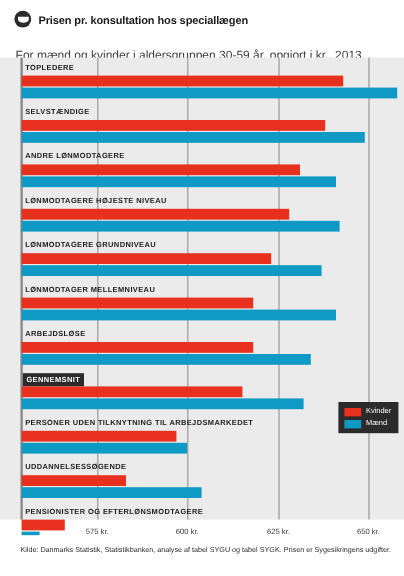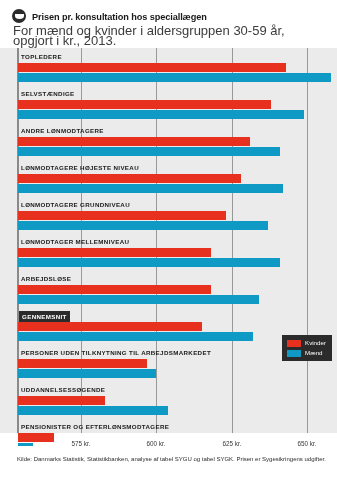--- a/index.html
+++ b/index.html
@@ -55,23 +55,23 @@
     border-radius: 0 0 9px 9px / 0 0 6px 6px;
   }
   .chart-title {
     font-size: 9.2px;
     font-weight: bold;
     color: #1a1a1a;
     letter-spacing: -0.1px;
     line-height: 12px;
   }
   .chart-subtitle {
-    margin-top: 3px;
+    margin-top: 19px;
     margin-left: 1px;
-    font-size: 13px;
+    font-size: 10px;
     color: #3c3c3c;
     line-height: 10px;
   }
 
   
   .plot-wrap {
     position: absolute;
     left: 0;
     top: 48px;
     width: 337px;

